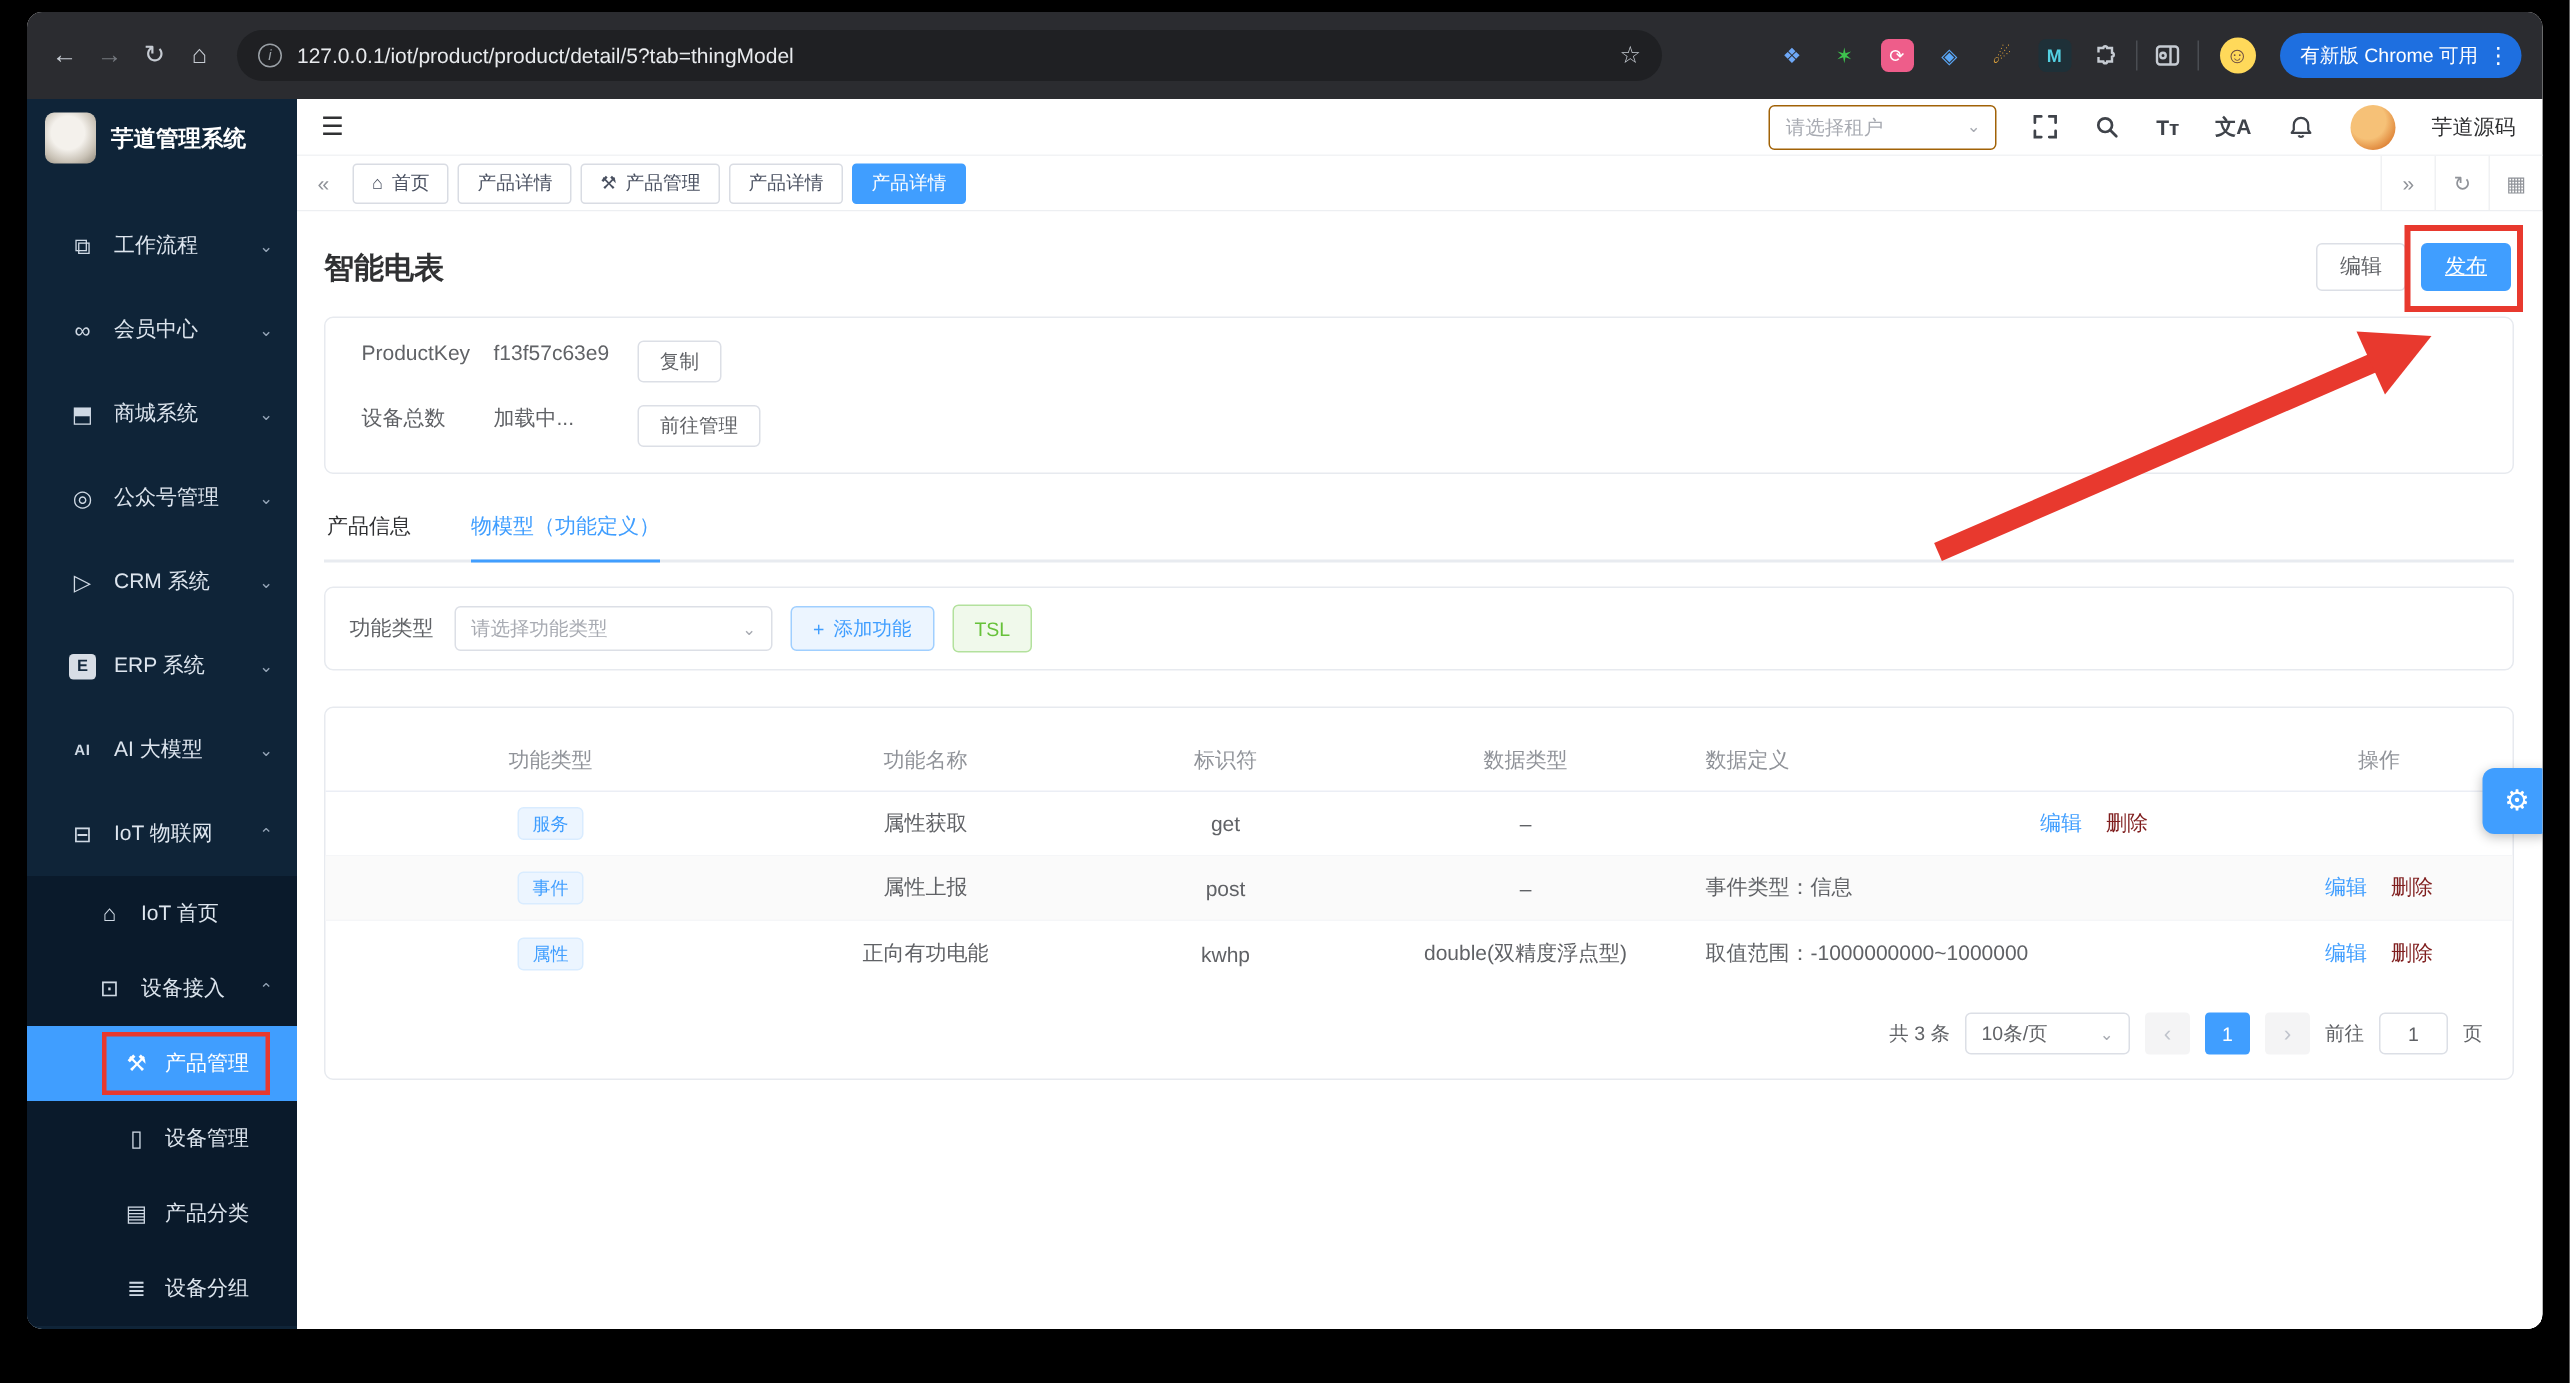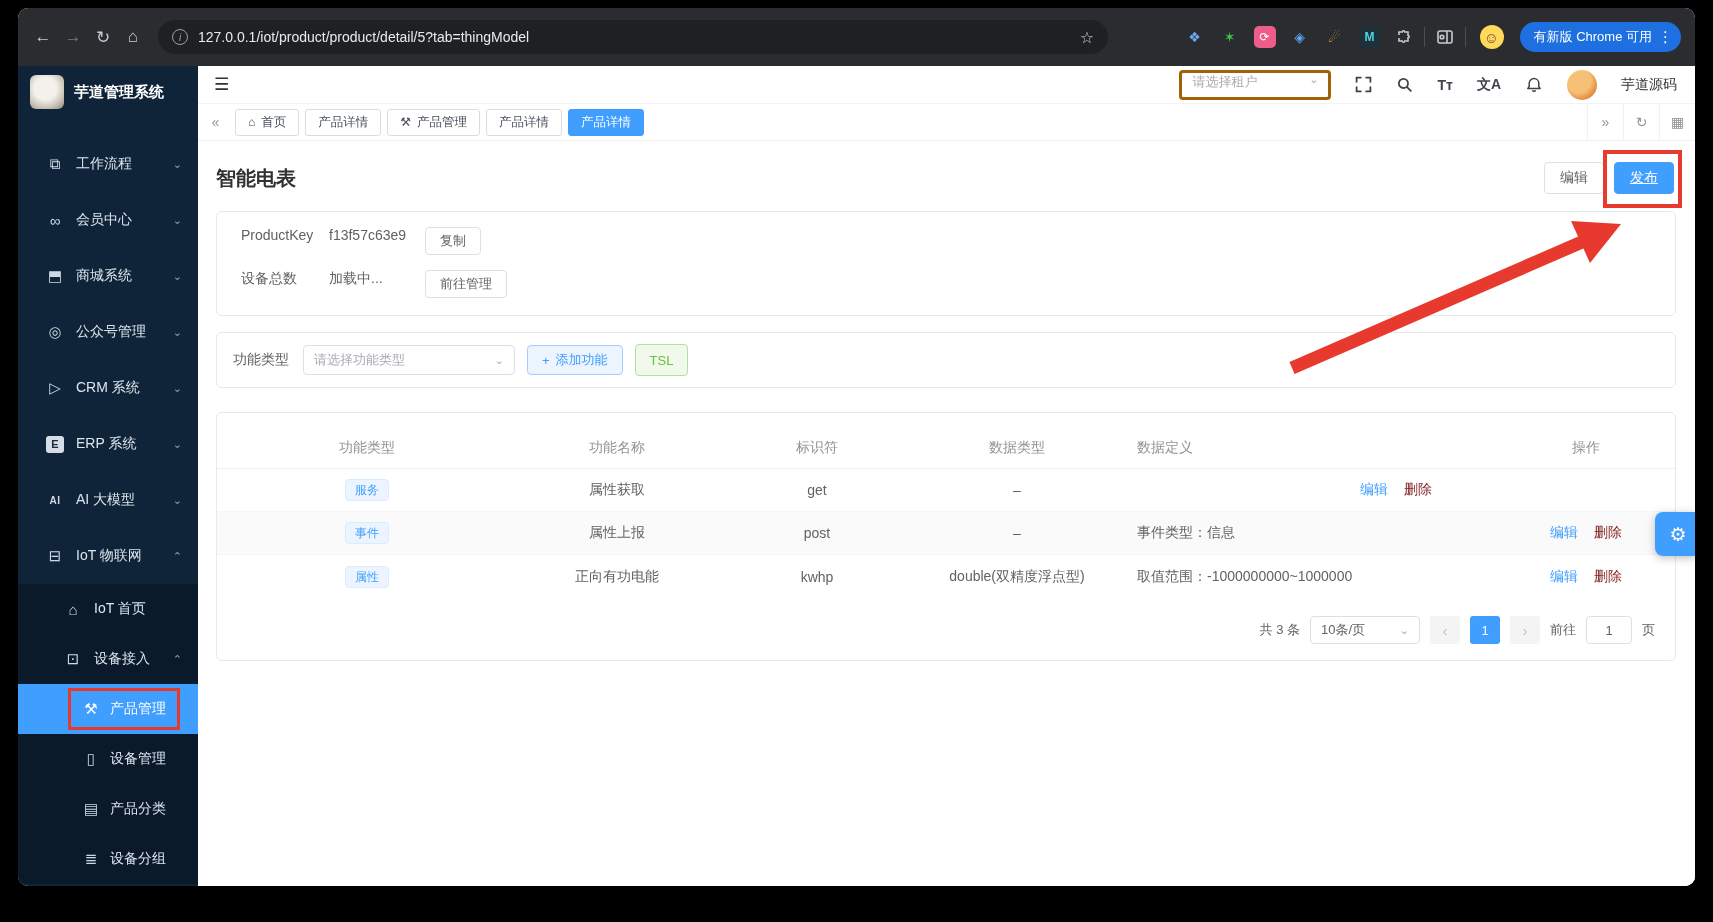--- a/index.html
+++ b/index.html
@@ -54,21 +54,21 @@
   .leaf-item { height:50px; display:flex; align-items:center; gap:10px; padding:0 16px 0 64px; font-size:14px;
                cursor:pointer; position:relative; }
   .leaf-item.active { background:#409eff; color:#fff; }
   .leaf-item.active .m-icon { color:#fff; }
   .red-box-side { position:absolute; left:50px; top:4px; width:112px; height:42px; border:3px solid #e8392e; pointer-events:none; }
 
   .main { flex:1; display:flex; flex-direction:column; background:#fff; min-width:0; }
   .navbar { height:38px; flex:0 0 38px; display:flex; align-items:center; border-bottom:1px solid #f2f3f5; }
   .hamburger { font-size:17px; color:#303133; padding:0 16px; cursor:pointer; }
   .nav-right { margin-left:auto; display:flex; align-items:center; gap:24px; padding-right:18px; }
-  .tenant-select { width:152px; height:30px; border:3px solid #a16207; border-radius:4px; display:flex; 
+  .tenant-select { width:152px; height:30px; border:1px solid #a16207; border-radius:4px; display:flex; align-items:center;
                    padding:0 10px; color:#a8abb2; font-size:13px; }
   .caret { margin-left:auto; font-size:11px; color:#a8abb2; }
   .hicon { color:#3f434a; display:grid; place-items:center; cursor:pointer; }
   .hicon-text { font-size:14px; color:#3f434a; font-weight:600; cursor:pointer; }
   .app-avatar { width:30px; height:30px; border-radius:50%;
                 background:radial-gradient(circle at 38% 35%, #f6c177 0 45%, #e0883c 75%, #a9561e 100%); }
   .username { font-size:14px; color:#303133; }
 
   .tabsbar { height:37px; flex:0 0 37px; display:flex; align-items:center; border-bottom:1px solid #edeff2; }
   .tb-arrow { width:35px; height:100%; display:grid; place-items:center; color:#909399; font-size:14px; cursor:pointer; }
@@ -356,20 +356,24 @@
               <span class="info-value">f13f57c63e9</span>
               <span class="btn-sm">复制</span>
             </div>
             <div class="info-row">
               <span class="info-label">设备总数</span>
               <span class="info-value">加载中...</span>
               <span class="btn-sm">前往管理</span>
             </div>
           </div>
 
+          <div class="el-tabs">
+            <span class="etab">产品信息</span>
+            <span class="etab active">物模型（功能定义）</span>
+          </div>
 
           <div class="filter-card">
             <span class="f-label">功能类型</span>
             <div class="f-select">
               <span>请选择功能类型</span>
               <span class="caret">⌄</span>
             </div>
             <span class="btn-add">
               <span>+</span>
               <span>添加功能</span>

